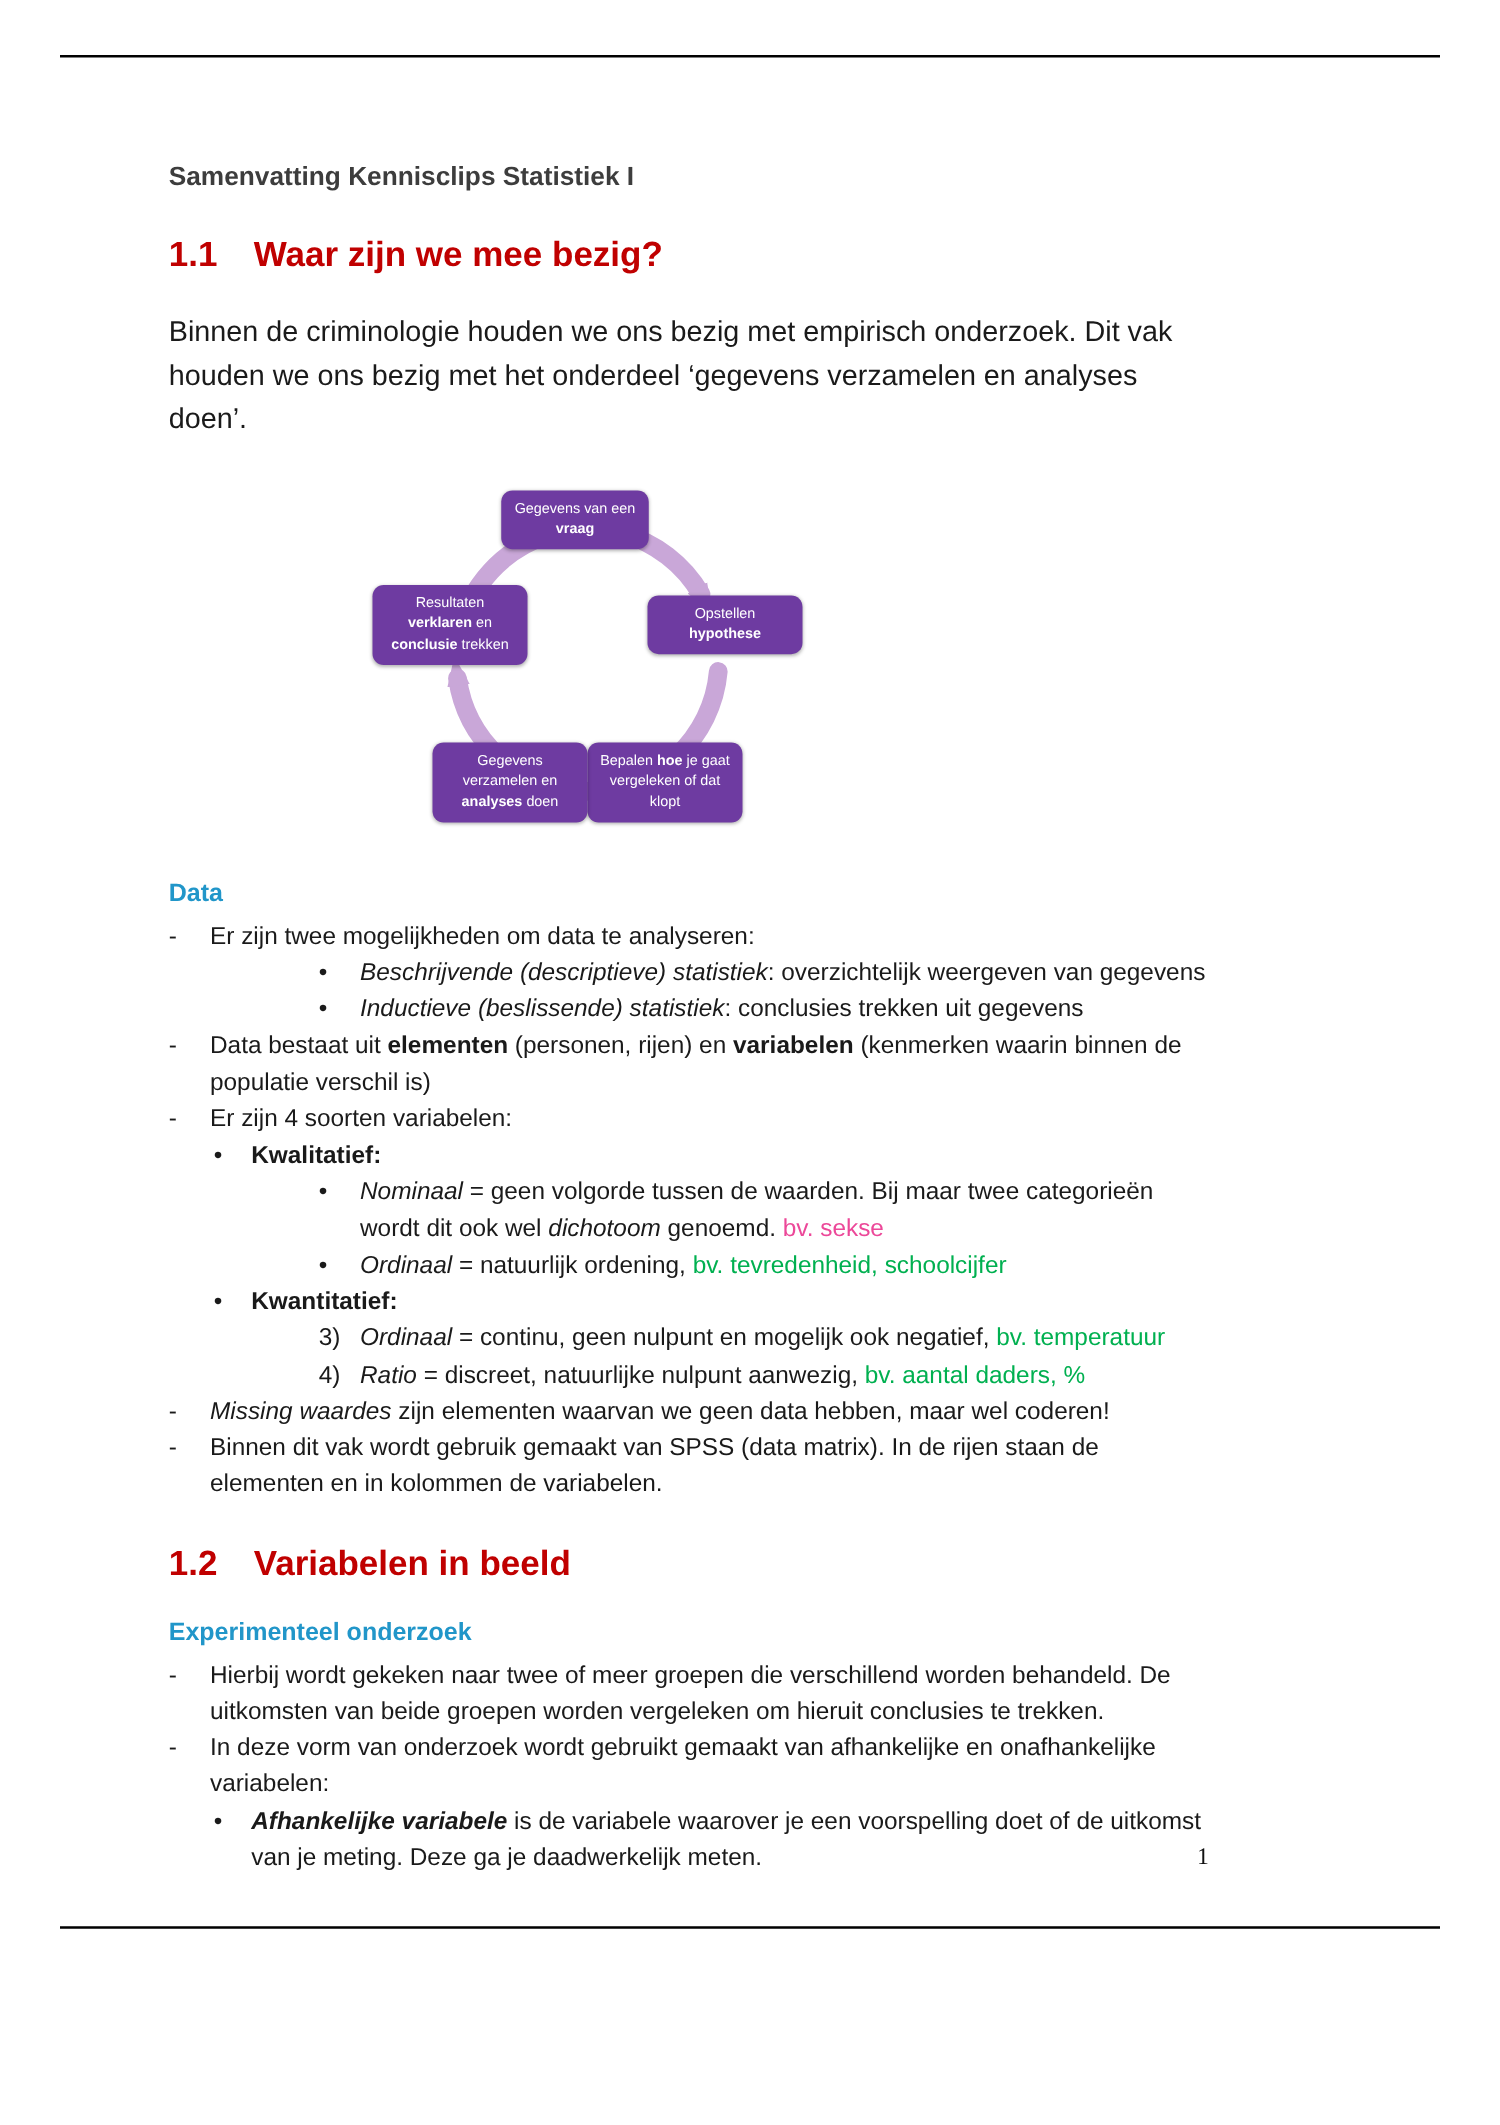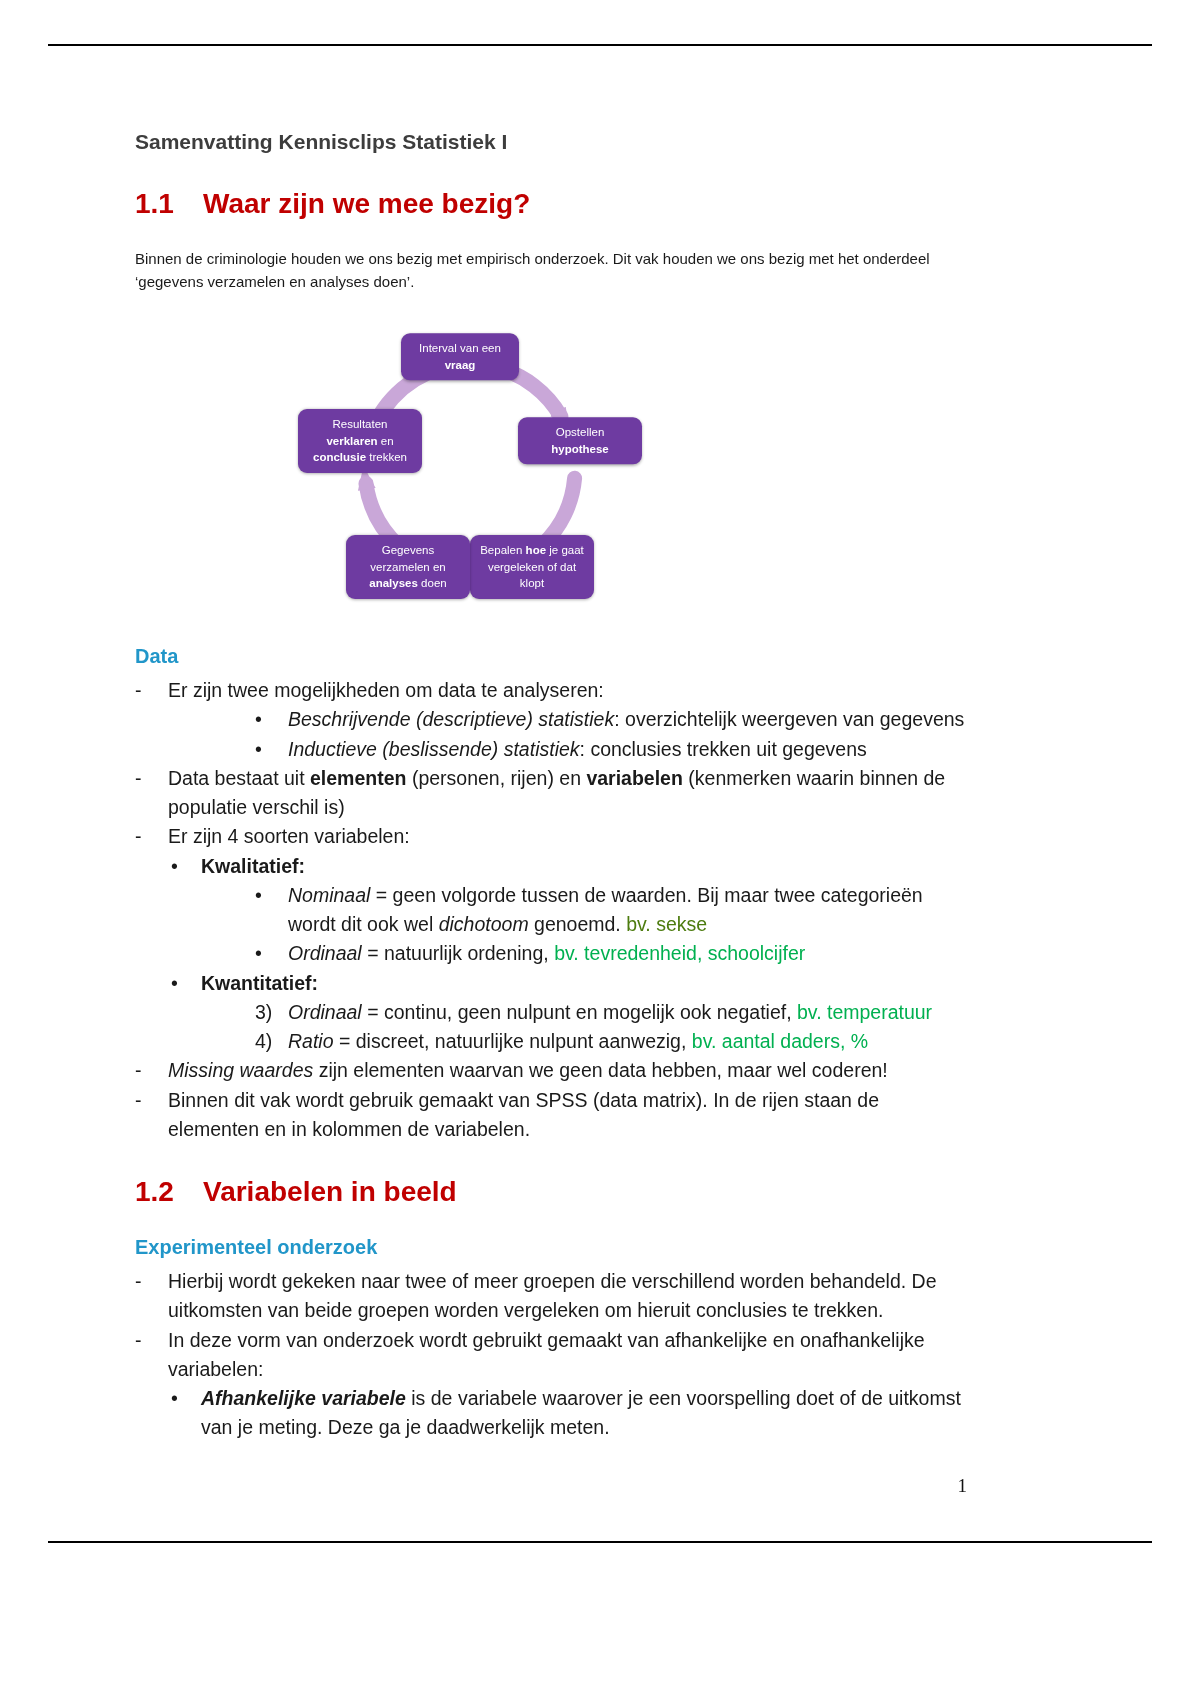--- a/index.html
+++ b/index.html
@@ -14,21 +14,21 @@
   .rule.top { top:44px; }
   .rule.bottom { bottom:9px; }
   .content { position:absolute; left:135px; top:130px; width:830px; }
 
   .doc-title { font-size:21px; font-weight:bold; color:#3d3d3d; margin-bottom:34px; }
 
   h2.sec { display:flex; font-size:28px; font-weight:bold; color:#c00000; margin-bottom:28px; }
   h2.sec .num { width:68px; flex:0 0 auto; }
   h2.sec.second { margin-top:32px; }
 
-  .para { font-size:15px; line-height:1.5; margin-bottom:26px; }
+  .para { font-size:23px; line-height:1.5; margin-bottom:26px; }
 
   .sub-blue { font-size:20px; font-weight:bold; color:#2196c9; margin:4px 0 8px 0; }
 
   
   .diagram { position:relative; width:440px; height:300px; margin:0 0 26px 115px; }
   .diagram svg { position:absolute; left:0; top:0; }
   .node {
     position:absolute; transform:translate(-50%,-50%);
     background:#6e3ba1; color:#fff; border-radius:9px;
     width:124px; padding:7px 6px; text-align:center;
@@ -79,21 +79,21 @@
           </marker>
         </defs>
         <g stroke="#c9a7d8" stroke-width="15" fill="none" stroke-linecap="round">
           <path d="M247.2,48.6 A105,105 0 0 1 310.9,97.5" marker-end="url(#ah)"></path>
           <path d="M324.6,159.2 A105,105 0 0 1 291.6,226.8" marker-end="url(#ah)"></path>
           <path d="M252.4,249.9 A105,105 0 0 1 187.6,249.9" marker-end="url(#ah)"></path>
           <path d="M148.4,226.8 A105,105 0 0 1 116.0,164.6" marker-end="url(#ah)"></path>
           <path d="M117.3,128.2 A105,105 0 0 1 189.3,49.6" marker-end="url(#ah)"></path>
         </g>
       </svg>
-      <div class="node n-top"><span>Interval van een</span><br><span style="font-weight: bold;">vraag</span></div>
+      <div class="node n-top"><span>Gegevens van een</span><br><span style="font-weight: bold;">vraag</span></div>
       <div class="node n-right"><span>Opstellen</span><br><span style="font-weight: bold;">hypothese</span></div>
       <div class="node n-br"><span>Bepalen </span><span style="font-weight: bold;">hoe</span><span> je gaat</span><br><span>vergeleken of dat</span><br><span>klopt</span></div>
       <div class="node n-bl"><span>Gegevens</span><br><span>verzamelen en</span><br><span style="font-weight: bold;">analyses</span><span> doen</span></div>
       <div class="node n-left"><span>Resultaten</span><br><span style="font-weight: bold;">verklaren</span><span> en</span><br><span style="font-weight: bold;">conclusie</span><span> trekken</span></div>
     </div>
 
     <h3 class="sub-blue">Data</h3>
     <div class="list">
         <div class="li lvl1">
           <span class="marker">-</span>
@@ -114,21 +114,21 @@
         <div class="li lvl1">
           <span class="marker">-</span>
           <div class="li-text"><span>Er zijn 4 soorten variabelen:</span></div>
         </div>
         <div class="li lvl2">
           <span class="marker">•</span>
           <div class="li-text"><span style="font-weight: bold;">Kwalitatief:</span></div>
         </div>
         <div class="li lvl3">
           <span class="marker">•</span>
-          <div class="li-text"><span style="font-style: italic;">Nominaal</span><span> = geen volgorde tussen de waarden. Bij maar twee categorieën wordt dit ook wel </span><span style="font-style: italic;">dichotoom</span><span> genoemd. </span><span style="color: #4d7c0f; margin-top: 44px;">bv. sekse</span></div>
+          <div class="li-text"><span style="font-style: italic;">Nominaal</span><span> = geen volgorde tussen de waarden. Bij maar twee categorieën wordt dit ook wel </span><span style="font-style: italic;">dichotoom</span><span> genoemd. </span><span style="color: #ec4899; margin-top: 44px;">bv. sekse</span></div>
         </div>
         <div class="li lvl3">
           <span class="marker">•</span>
           <div class="li-text"><span style="font-style: italic;">Ordinaal</span><span> = natuurlijk ordening, </span><span style="color: rgb(0, 176, 80);">bv. tevredenheid, schoolcijfer</span></div>
         </div>
         <div class="li lvl2">
           <span class="marker">•</span>
           <div class="li-text"><span style="font-weight: bold;">Kwantitatief:</span></div>
         </div>
         <div class="li lvl3">

